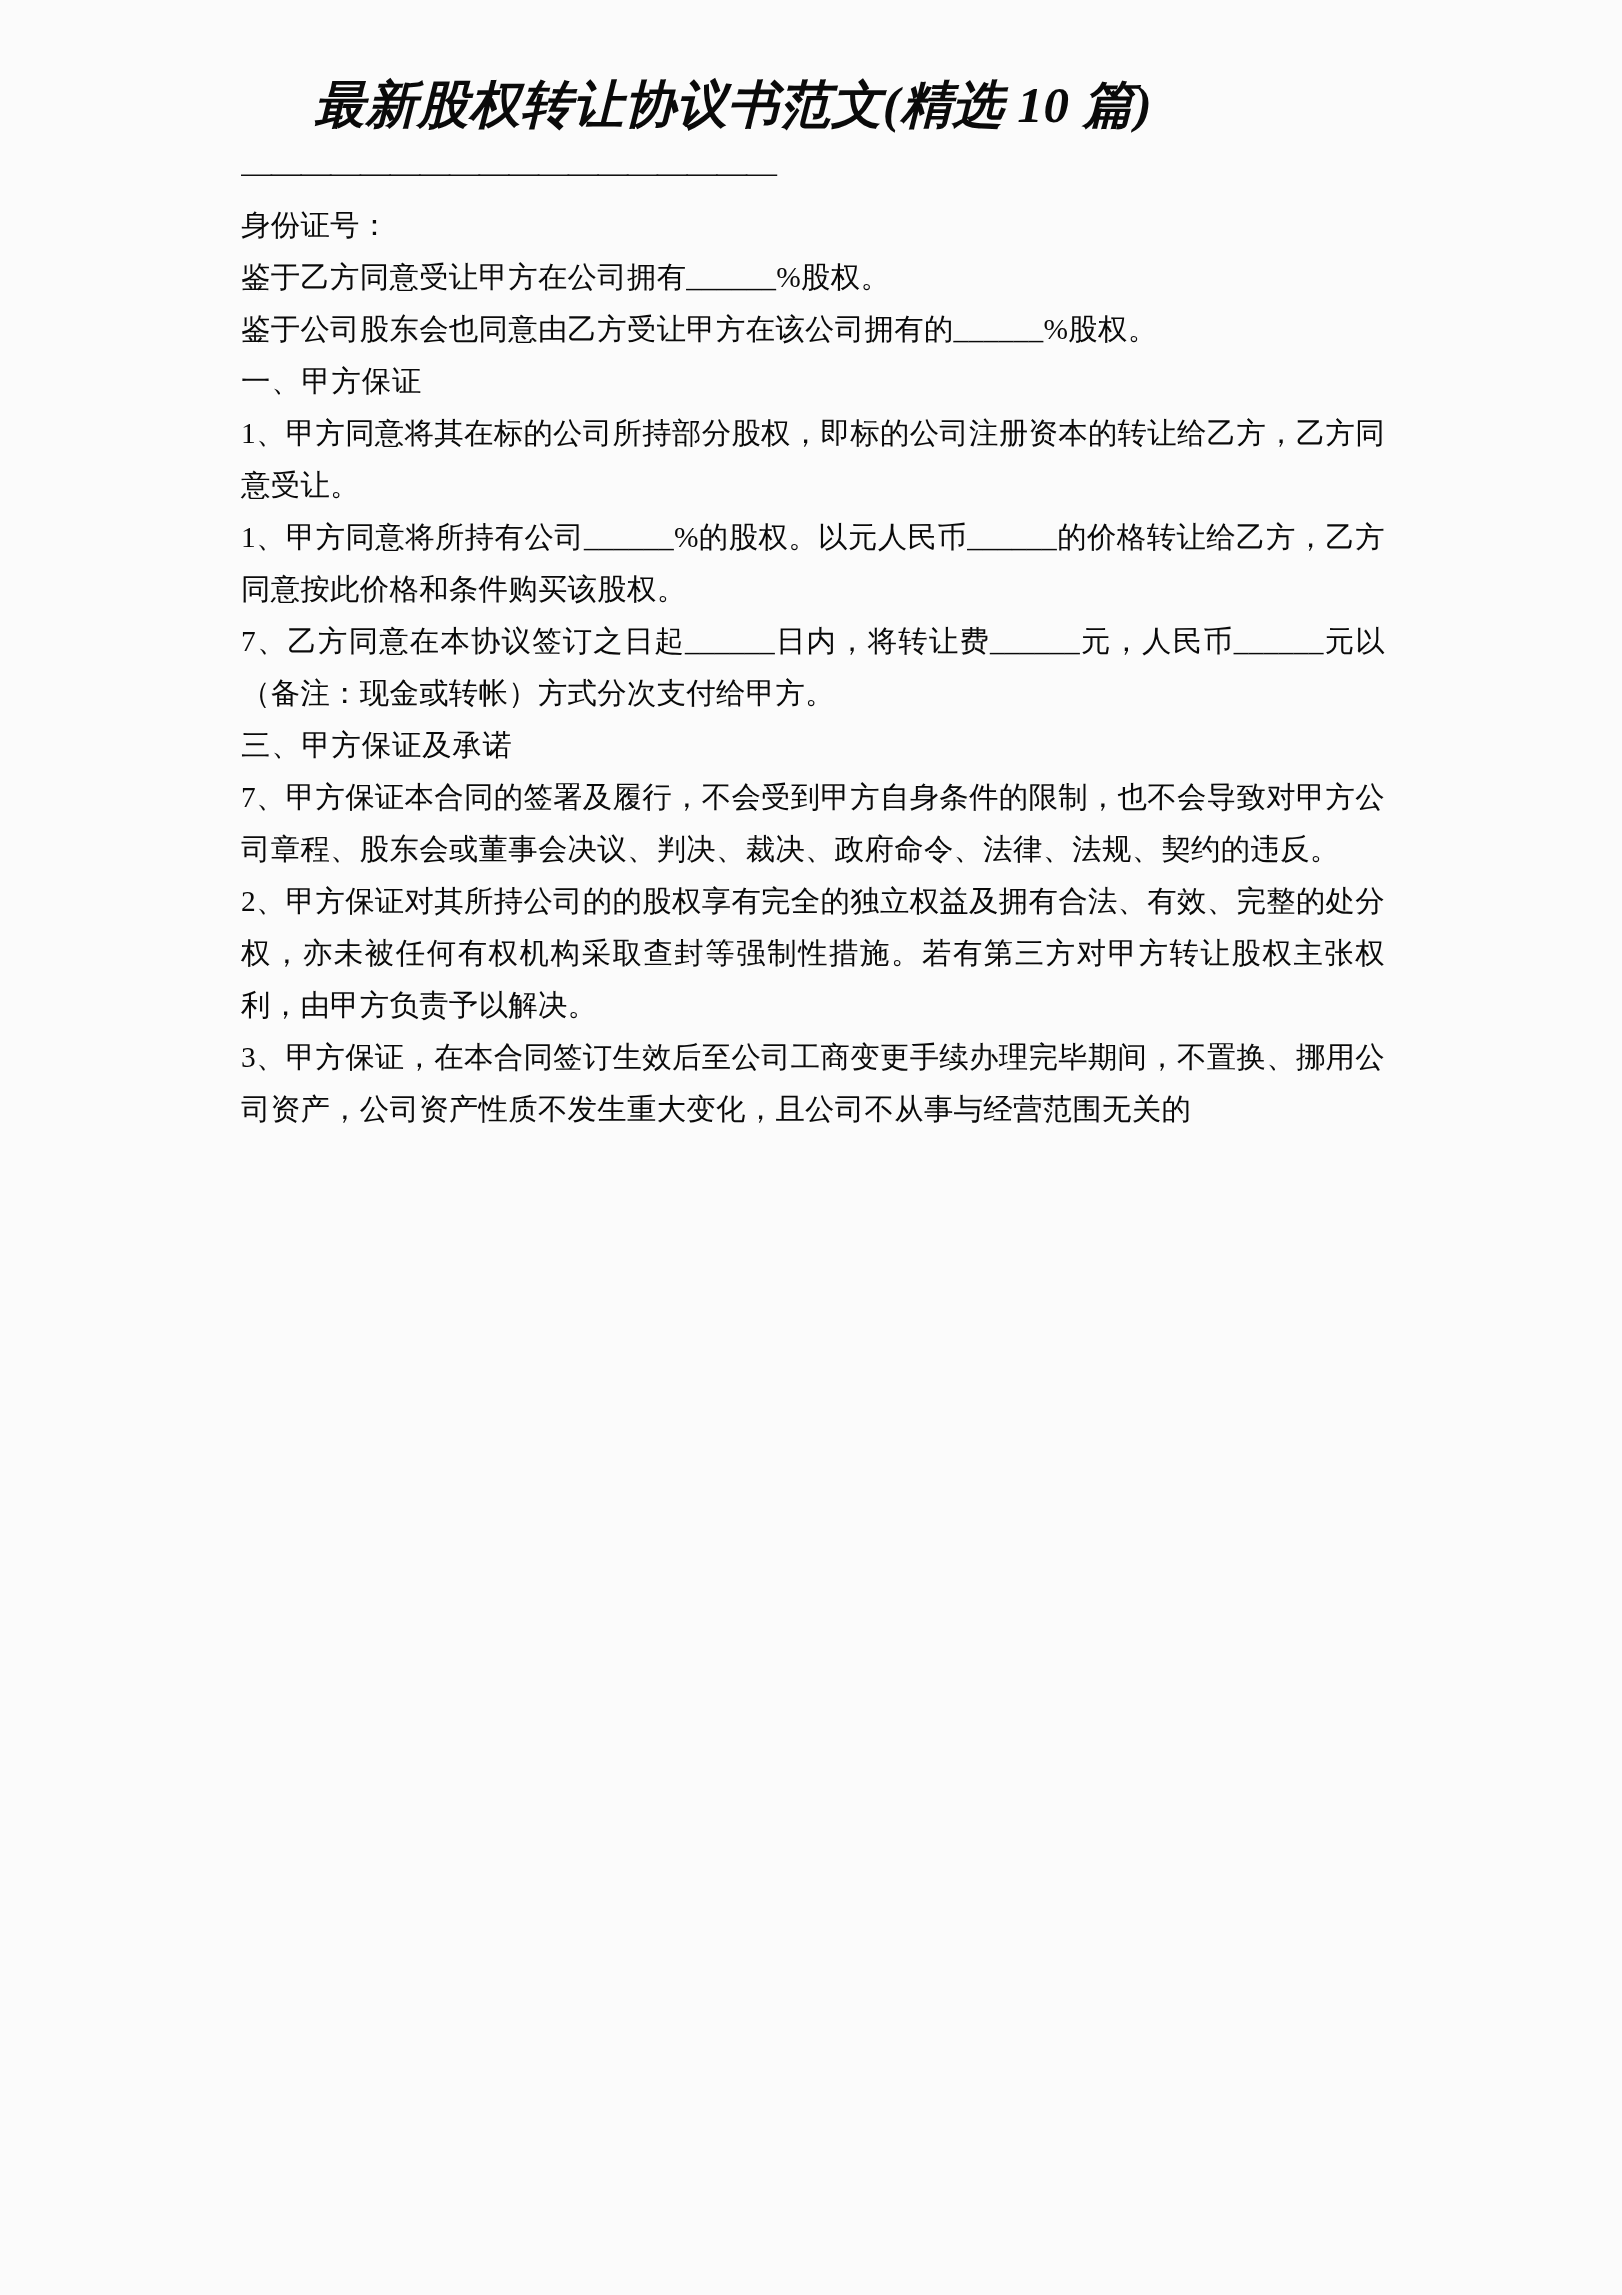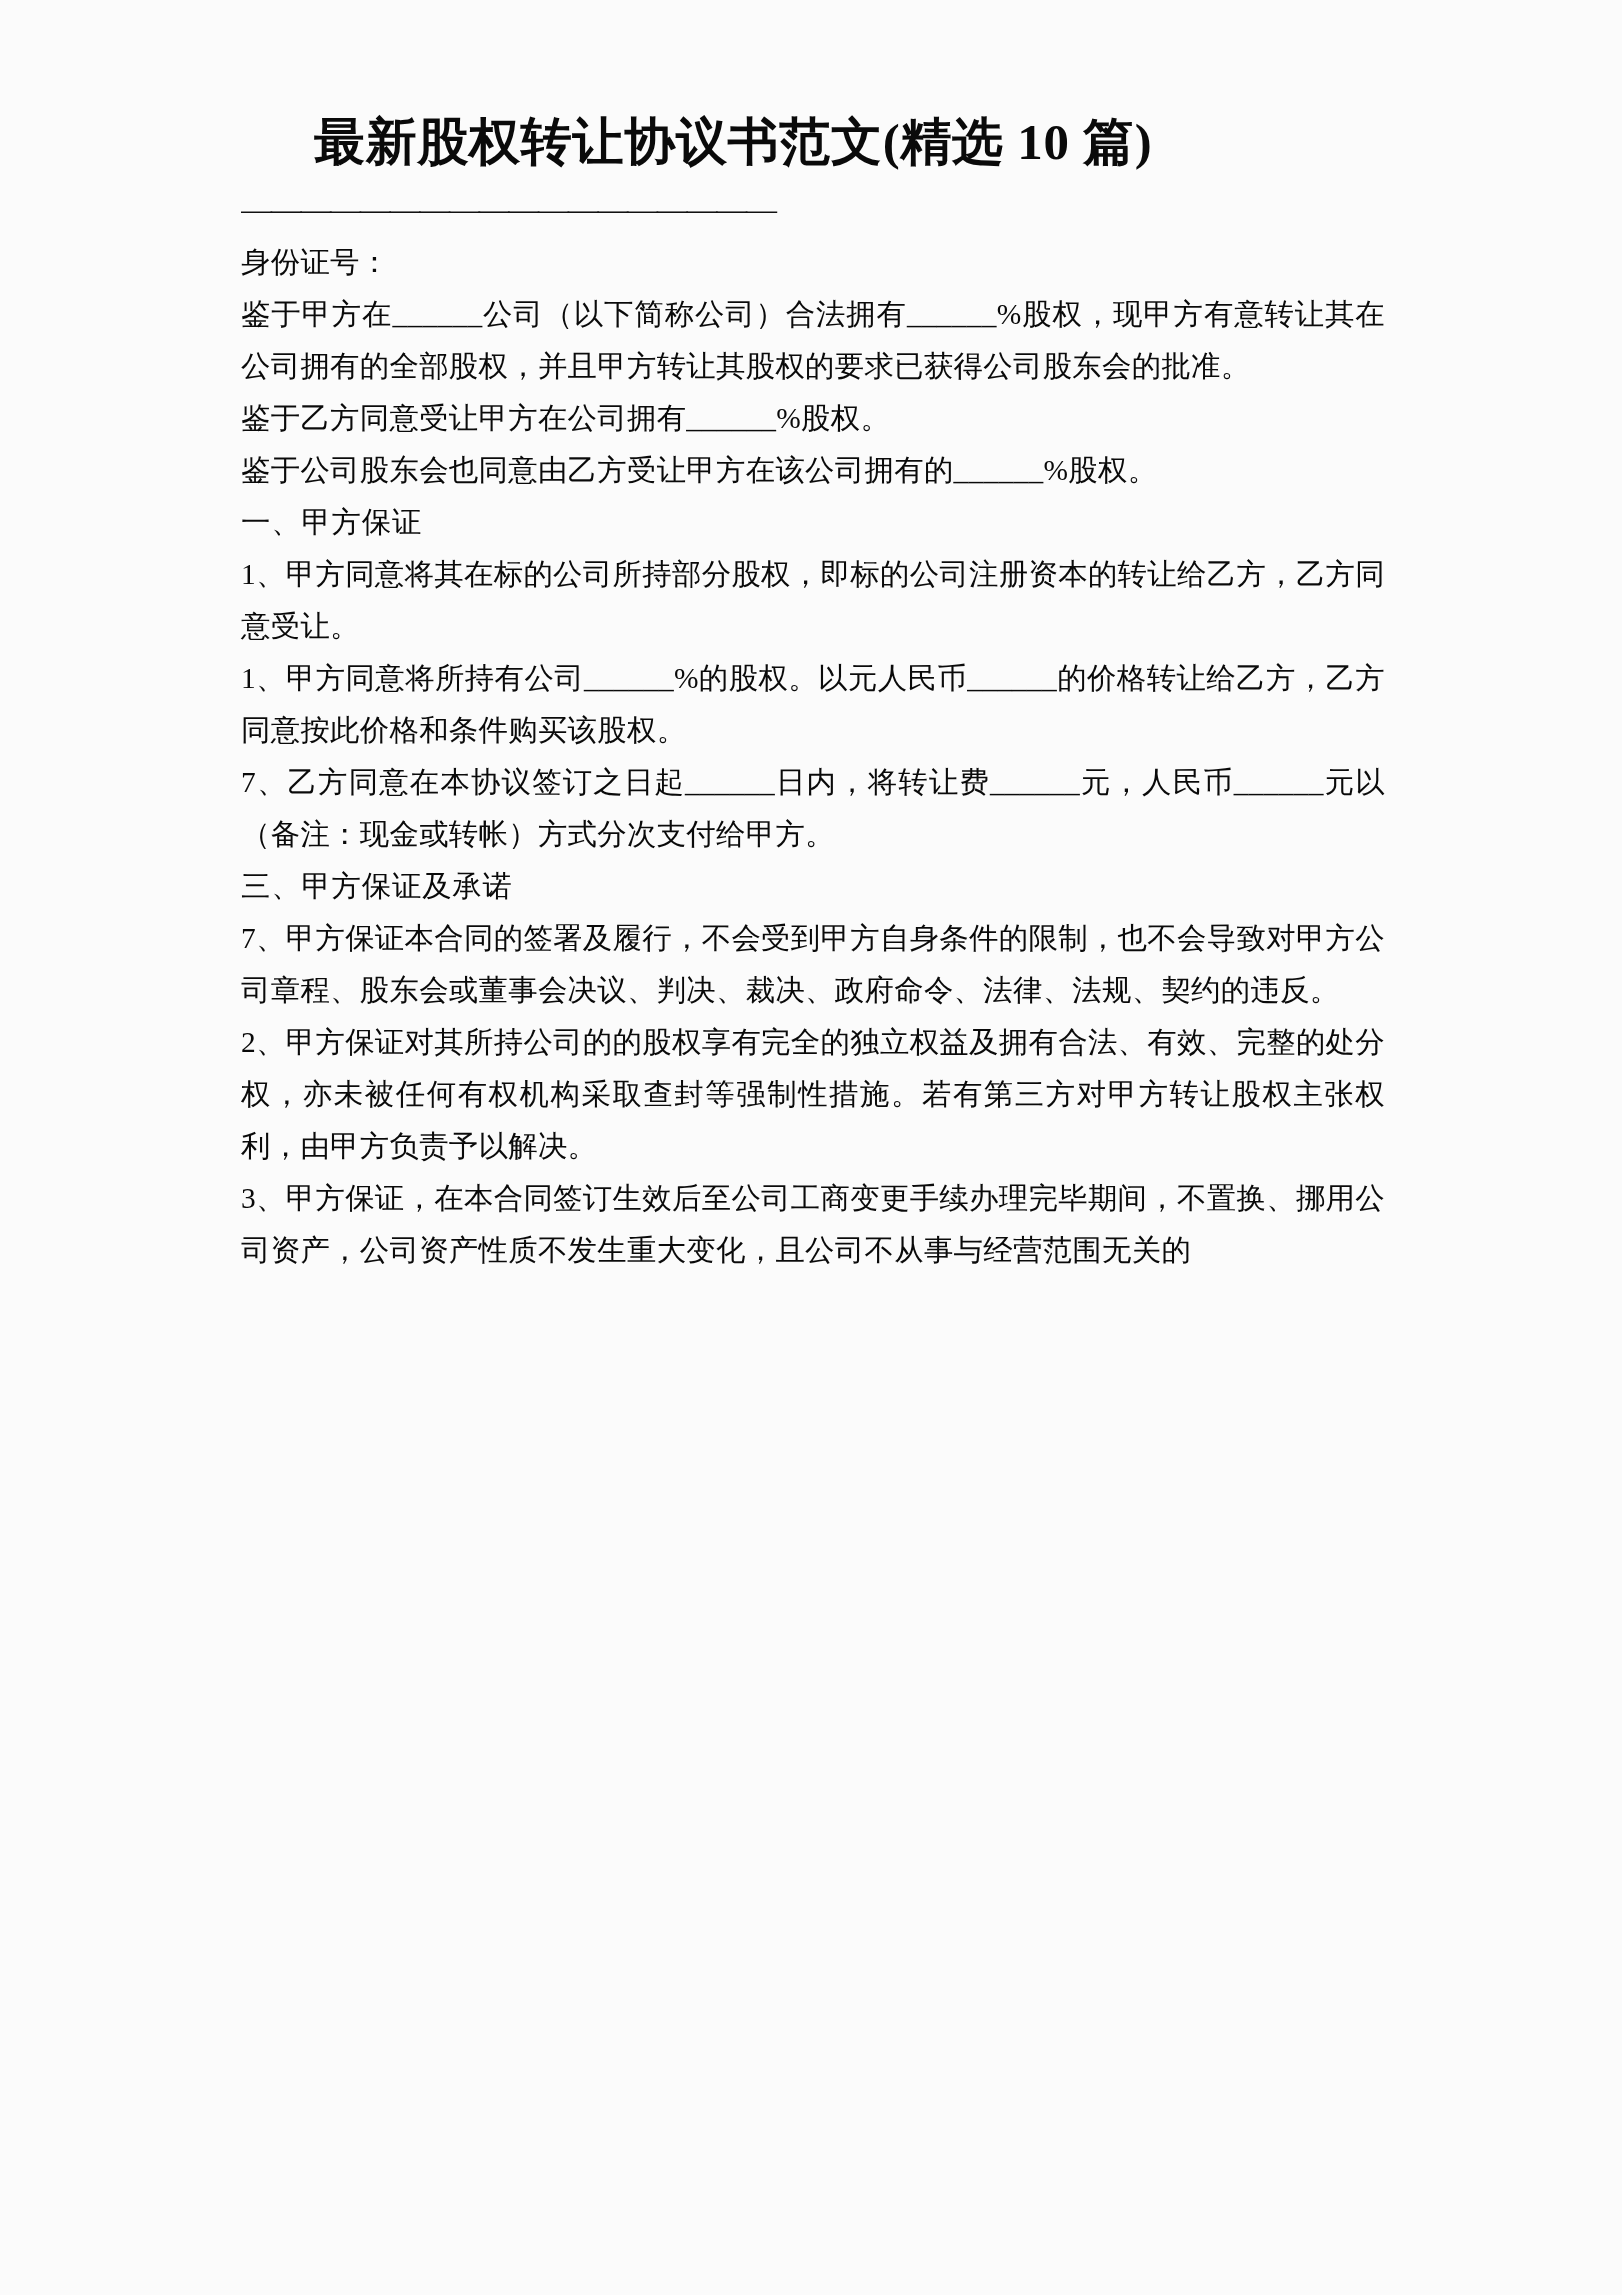--- a/index.html
+++ b/index.html
@@ -23,23 +23,24 @@
     top: 0;
     width: 1144px;
   }
   .doc-title {
     font-size: 51px;
     font-weight: 700;
     line-height: 1.18;
     letter-spacing: 0.7px;
     text-align: left;
     margin: 0;
-    padding-top: 112px;
+    padding-top: 75px;
     padding-left: 73px;
     white-space: nowrap;
+    font-style: italic;
   }
   .rule {
     margin-top: 22px;
     font-size: 31px;
     line-height: 1.0;
     letter-spacing: -1.3px;
     height: 34px;
     overflow: hidden;
     white-space: nowrap;
     color: #111;
@@ -65,21 +66,20 @@
 
 <div class="page">
   <div class="content">
 
     <h1 class="doc-title">最新股权转让协议书范文(精选 10 篇)</h1>
 
     <div class="rule">——————————————————</div>
 
     <div class="body-block">
       <p class="para">身份证号：</p>
-      <p class="para">鉴于甲方在______公司（以下简称公司）合法拥有______%股权，现甲方有意转让其在公司拥有的全部股权，并且甲方转让其股权的要求已获得公司股东会的批准。</p>
       <p class="para">鉴于乙方同意受让甲方在公司拥有______%股权。</p>
       <p class="para">鉴于公司股东会也同意由乙方受让甲方在该公司拥有的______%股权。</p>
       <p class="para heading">一、甲方保证</p>
       <p class="para">1、甲方同意将其在标的公司所持部分股权，即标的公司注册资本的转让给乙方，乙方同意受让。</p>
       <p class="para">1、甲方同意将所持有公司______%的股权。以元人民币______的价格转让给乙方，乙方同意按此价格和条件购买该股权。</p>
       <p class="para">7、乙方同意在本协议签订之日起______日内，将转让费______元，人民币______元以（备注：现金或转帐）方式分次支付给甲方。</p>
       <p class="para heading">三、甲方保证及承诺</p>
       <p class="para">7、甲方保证本合同的签署及履行，不会受到甲方自身条件的限制，也不会导致对甲方公司章程、股东会或董事会决议、判决、裁决、政府命令、法律、法规、契约的违反。</p>
       <p class="para">2、甲方保证对其所持公司的的股权享有完全的独立权益及拥有合法、有效、完整的处分权，亦未被任何有权机构采取查封等强制性措施。若有第三方对甲方转让股权主张权利，由甲方负责予以解决。</p>
       <p class="para">3、甲方保证，在本合同签订生效后至公司工商变更手续办理完毕期间，不置换、挪用公司资产，公司资产性质不发生重大变化，且公司不从事与经营范围无关的</p>

